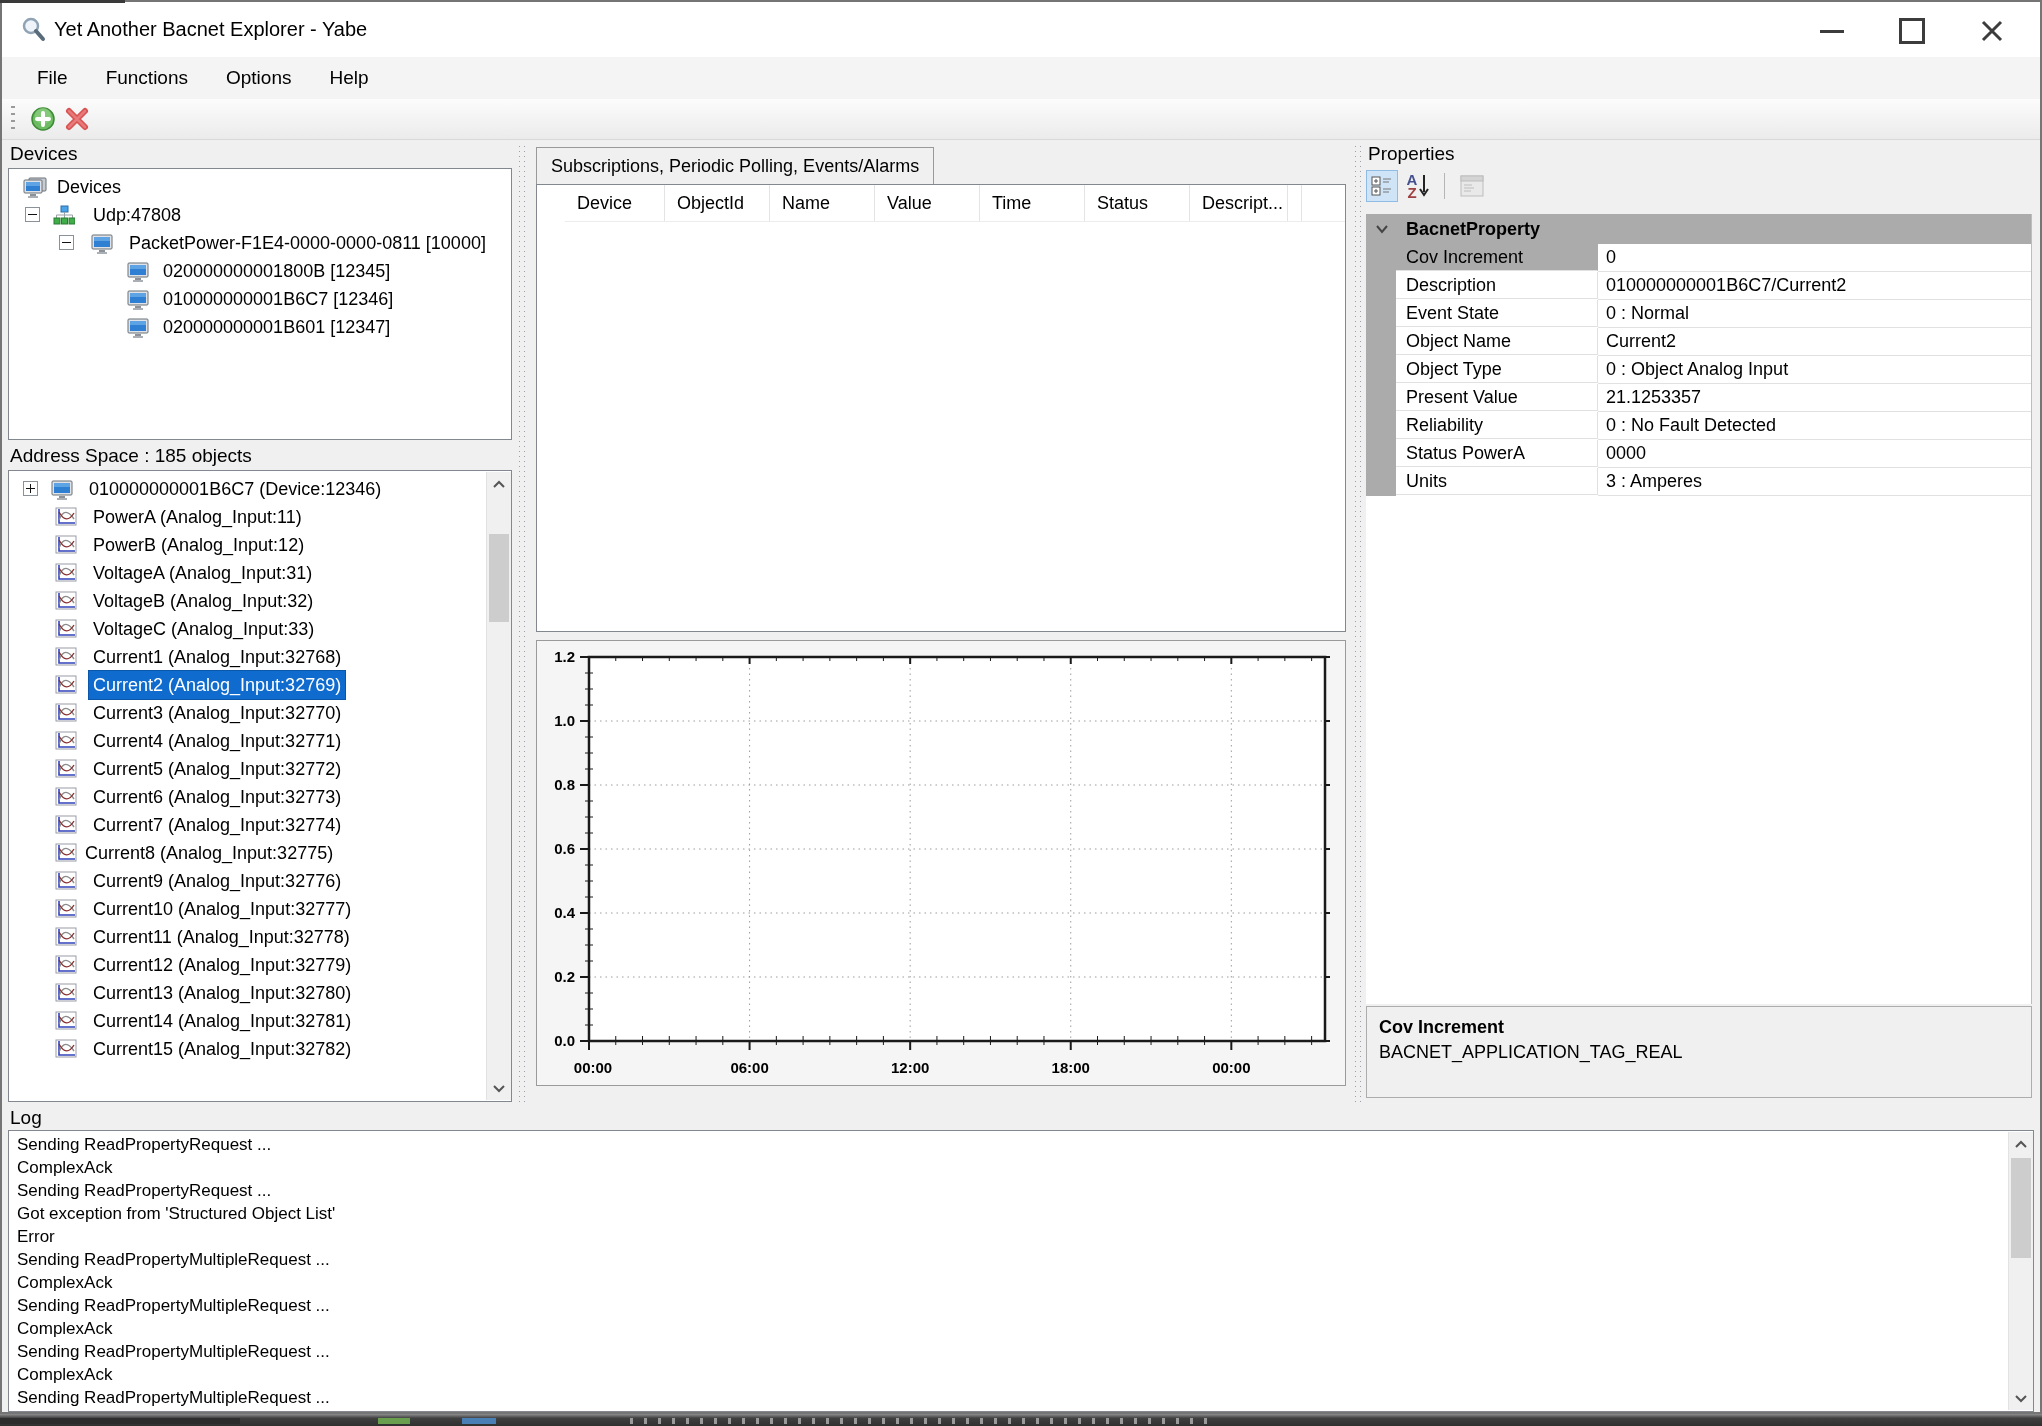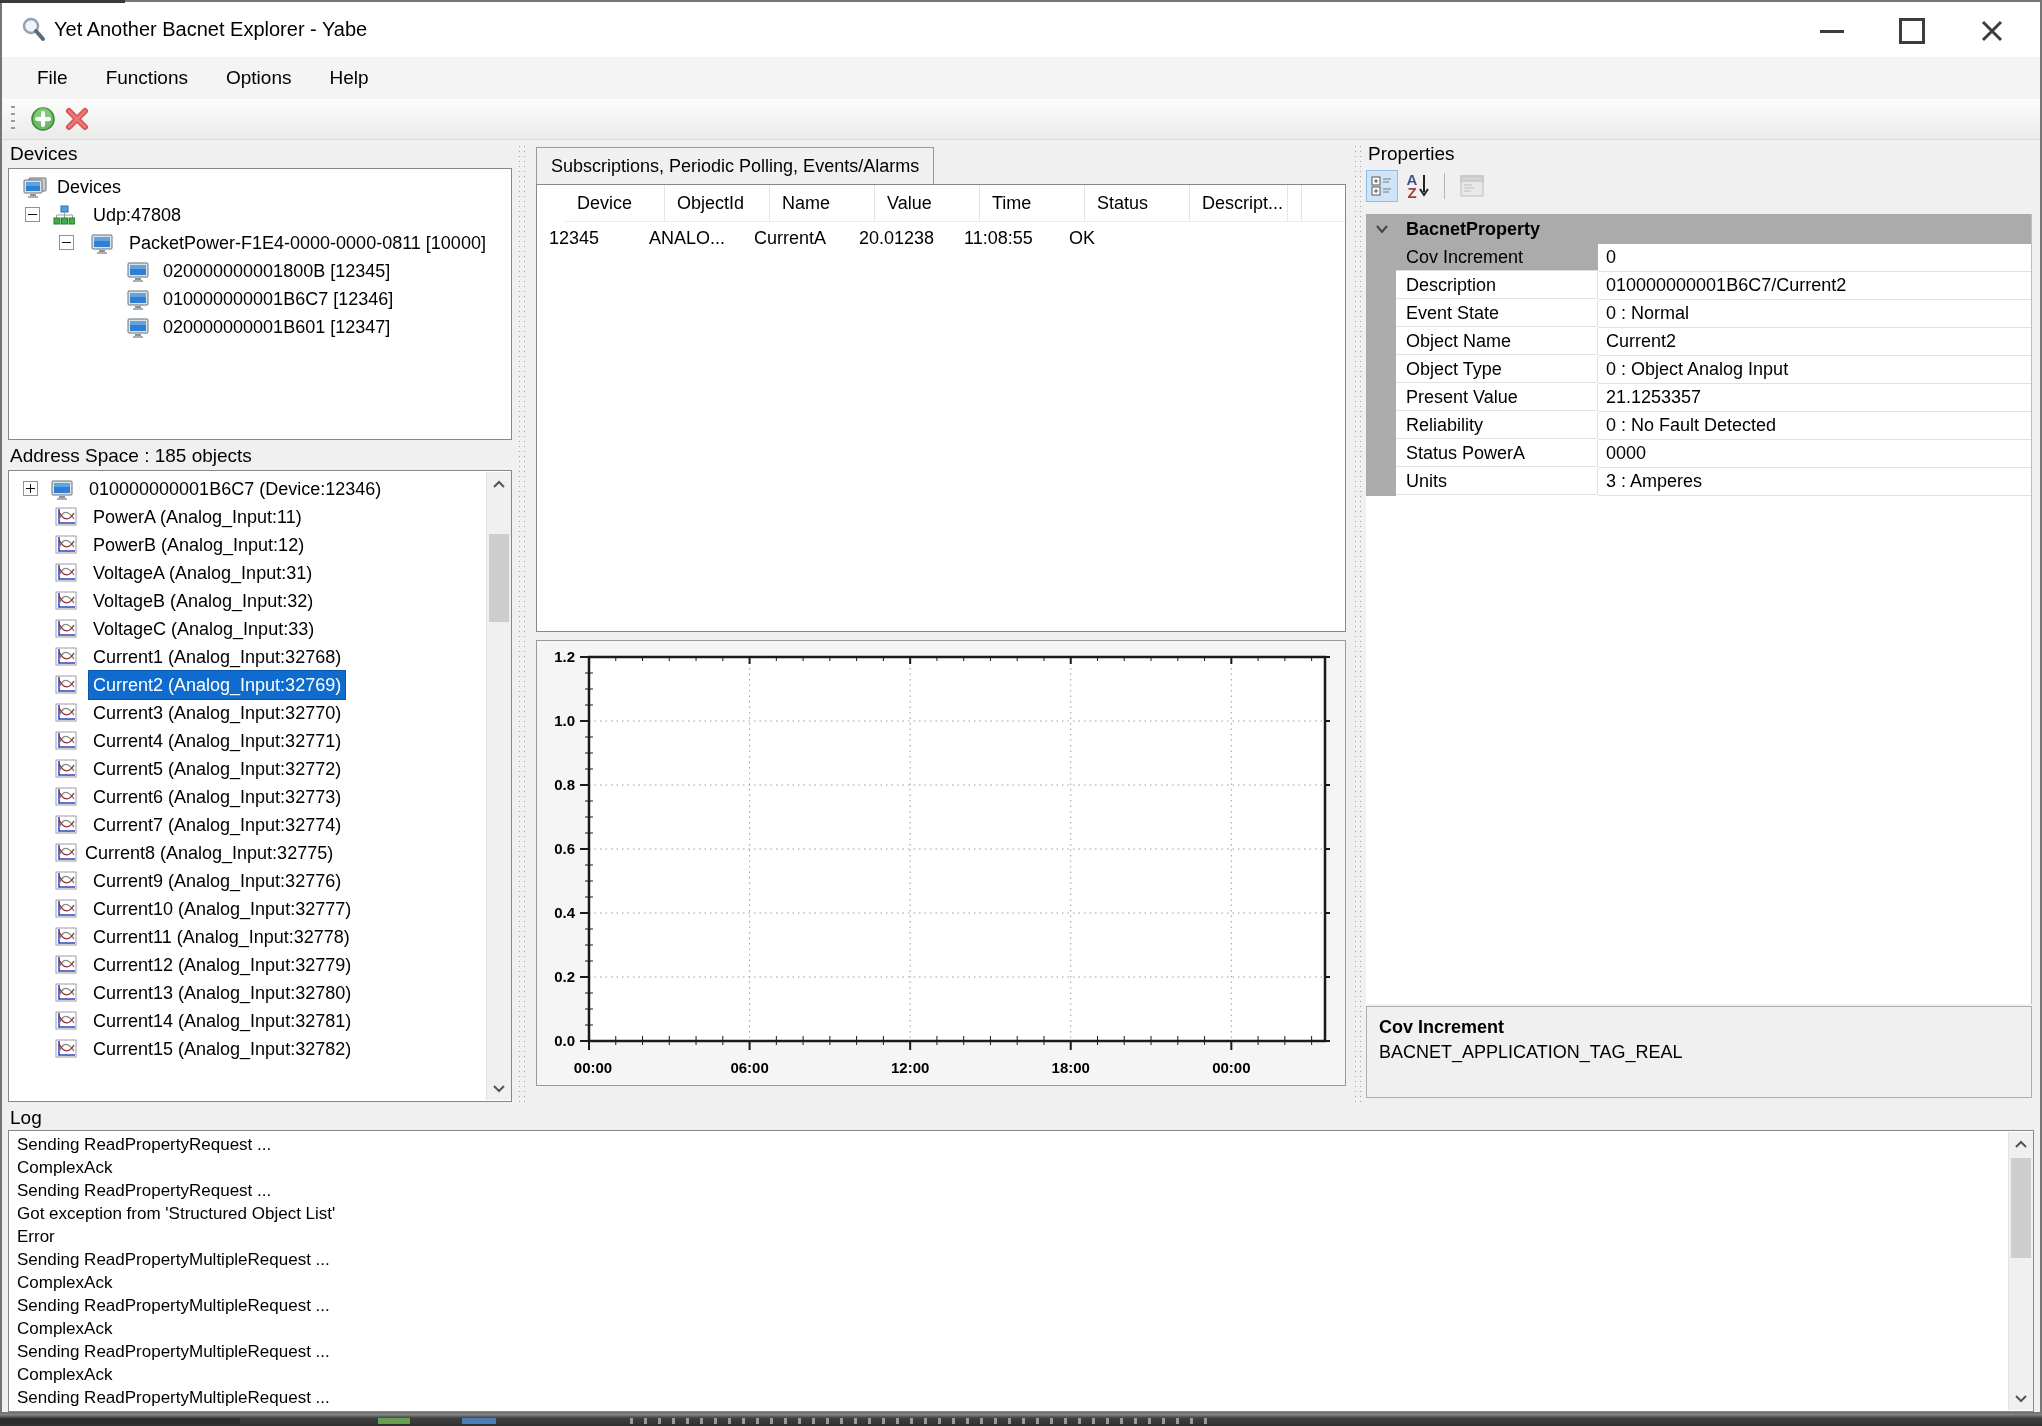--- a/index.html
+++ b/index.html
@@ -419,30 +419,20 @@
   <div class="tab" style="left:536px;top:147px;height:37px">Subscriptions, Periodic Polling, Events/Alarms</div>
   <div class="wbox" style="left:536px;top:184px;width:810px;height:448px">
     <div class="lv-head" id="lv-head">
         <div class="lv-cell" style="left: 0px; width: 100px;">Device</div>
         <div class="lv-cell" style="left: 100px; width: 105px;">ObjectId</div>
         <div class="lv-cell" style="left: 205px; width: 105px;">Name</div>
         <div class="lv-cell" style="left: 310px; width: 105px;">Value</div>
         <div class="lv-cell" style="left: 415px; width: 105px;">Time</div>
         <div class="lv-cell" style="left: 520px; width: 105px;">Status</div>
         <div class="lv-cell" style="left: 625px; width: 98px;">Descript...</div>
-        <div class="lv-cell" style="left: 723px; width: 14px;"></div>
-      </div>
-    <div class="lv-row" id="lv-row0">
-        <div class="lv-cell" style="left: 0px; width: 100px;">12345</div>
-        <div class="lv-cell" style="left: 100px; width: 105px;">ANALO...</div>
-        <div class="lv-cell" style="left: 205px; width: 105px;">CurrentA</div>
-        <div class="lv-cell" style="left: 310px; width: 105px;">20.01238</div>
-        <div class="lv-cell" style="left: 415px; width: 105px;">11:08:55</div>
-        <div class="lv-cell" style="left: 520px; width: 105px;">OK</div>
-        <div class="lv-cell" style="left: 625px; width: 98px;"></div>
         <div class="lv-cell" style="left: 723px; width: 14px;"></div>
       </div>
   </div>
 
   <div class="chartpanel" style="left:536px;top:640px;width:810px;height:446px">
     <svg id="chart-svg" width="808" height="444">
         <rect x="52" y="16" width="736" height="384" fill="#ffffff"></rect>
         <line x1="43" y1="400" x2="52" y2="400" stroke="#1a1a1a" stroke-width="2"></line>
         <line x1="788" y1="400" x2="793" y2="400" stroke="#1a1a1a" stroke-width="2"></line>
         <text x="38" y="405" font-size="15" font-weight="600" font-family="Liberation Sans, DejaVu Sans, sans-serif" text-anchor="end">0.0</text>

